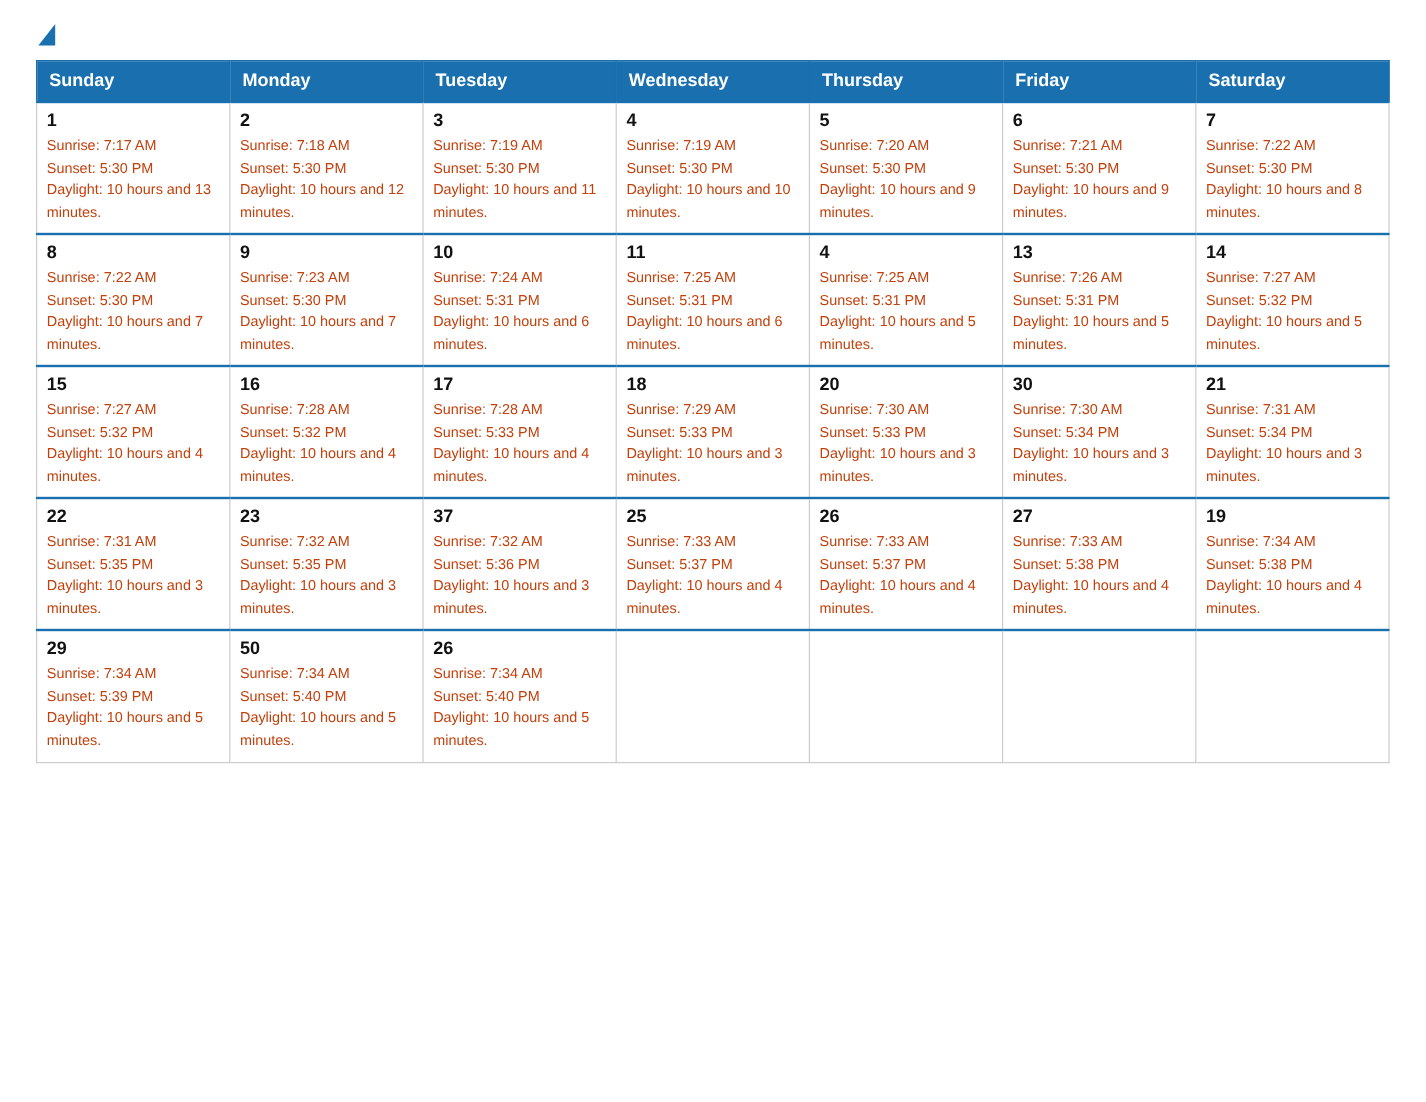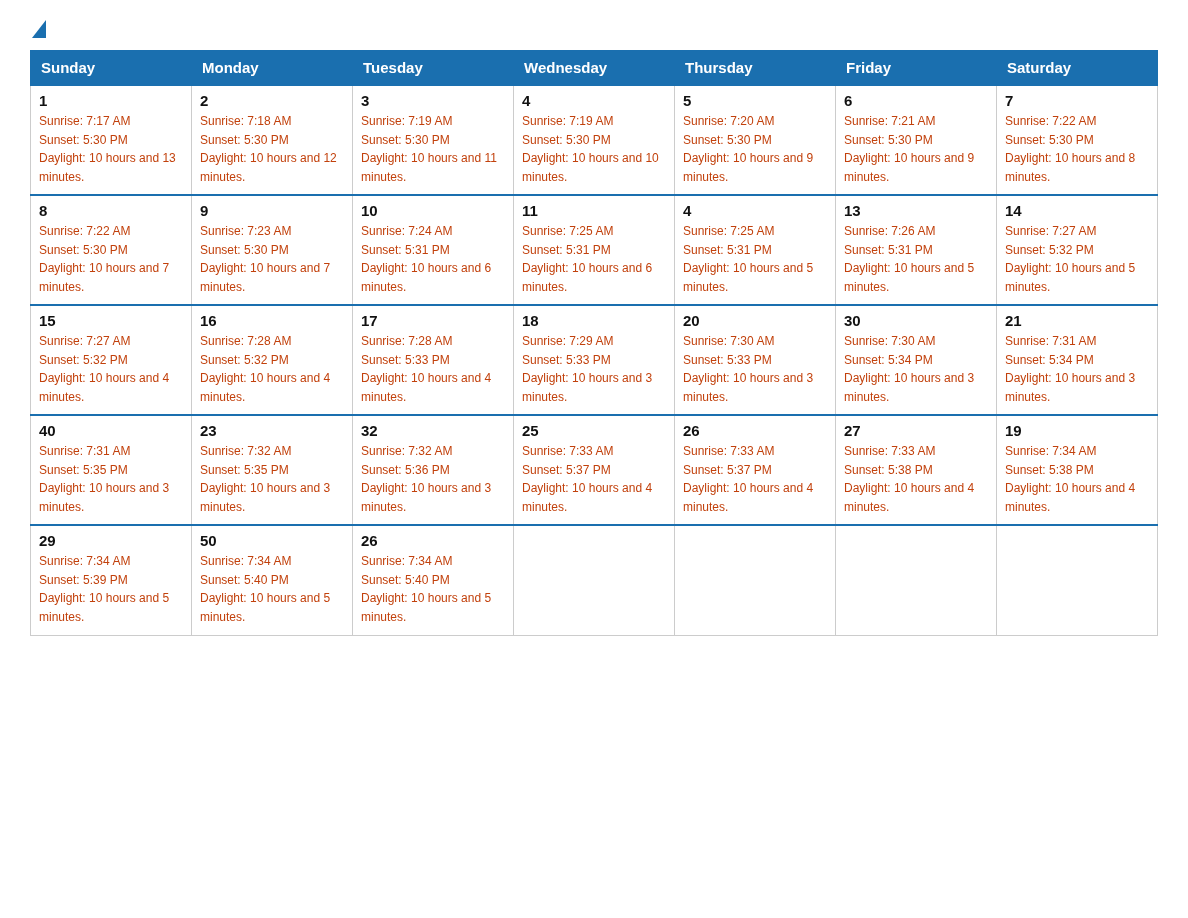--- a/index.html
+++ b/index.html
@@ -214,29 +214,29 @@
         <span class="day-number">30</span>
         <div class="day-info">Sunrise: 7:30 AM<br>Sunset: 5:34 PM<br>Daylight: 10 hours and 3 minutes.</div>
       </td>
         <td>
         <span class="day-number">21</span>
         <div class="day-info">Sunrise: 7:31 AM<br>Sunset: 5:34 PM<br>Daylight: 10 hours and 3 minutes.</div>
       </td>
       </tr>
       <tr>
         <td>
-        <span class="day-number">40</span>
+        <span class="day-number">22</span>
         <div class="day-info">Sunrise: 7:31 AM<br>Sunset: 5:35 PM<br>Daylight: 10 hours and 3 minutes.</div>
       </td>
         <td>
         <span class="day-number">23</span>
         <div class="day-info">Sunrise: 7:32 AM<br>Sunset: 5:35 PM<br>Daylight: 10 hours and 3 minutes.</div>
       </td>
         <td>
-        <span class="day-number">32</span>
+        <span class="day-number">37</span>
         <div class="day-info">Sunrise: 7:32 AM<br>Sunset: 5:36 PM<br>Daylight: 10 hours and 3 minutes.</div>
       </td>
         <td>
         <span class="day-number">25</span>
         <div class="day-info">Sunrise: 7:33 AM<br>Sunset: 5:37 PM<br>Daylight: 10 hours and 4 minutes.</div>
       </td>
         <td>
         <span class="day-number">26</span>
         <div class="day-info">Sunrise: 7:33 AM<br>Sunset: 5:37 PM<br>Daylight: 10 hours and 4 minutes.</div>
       </td>

